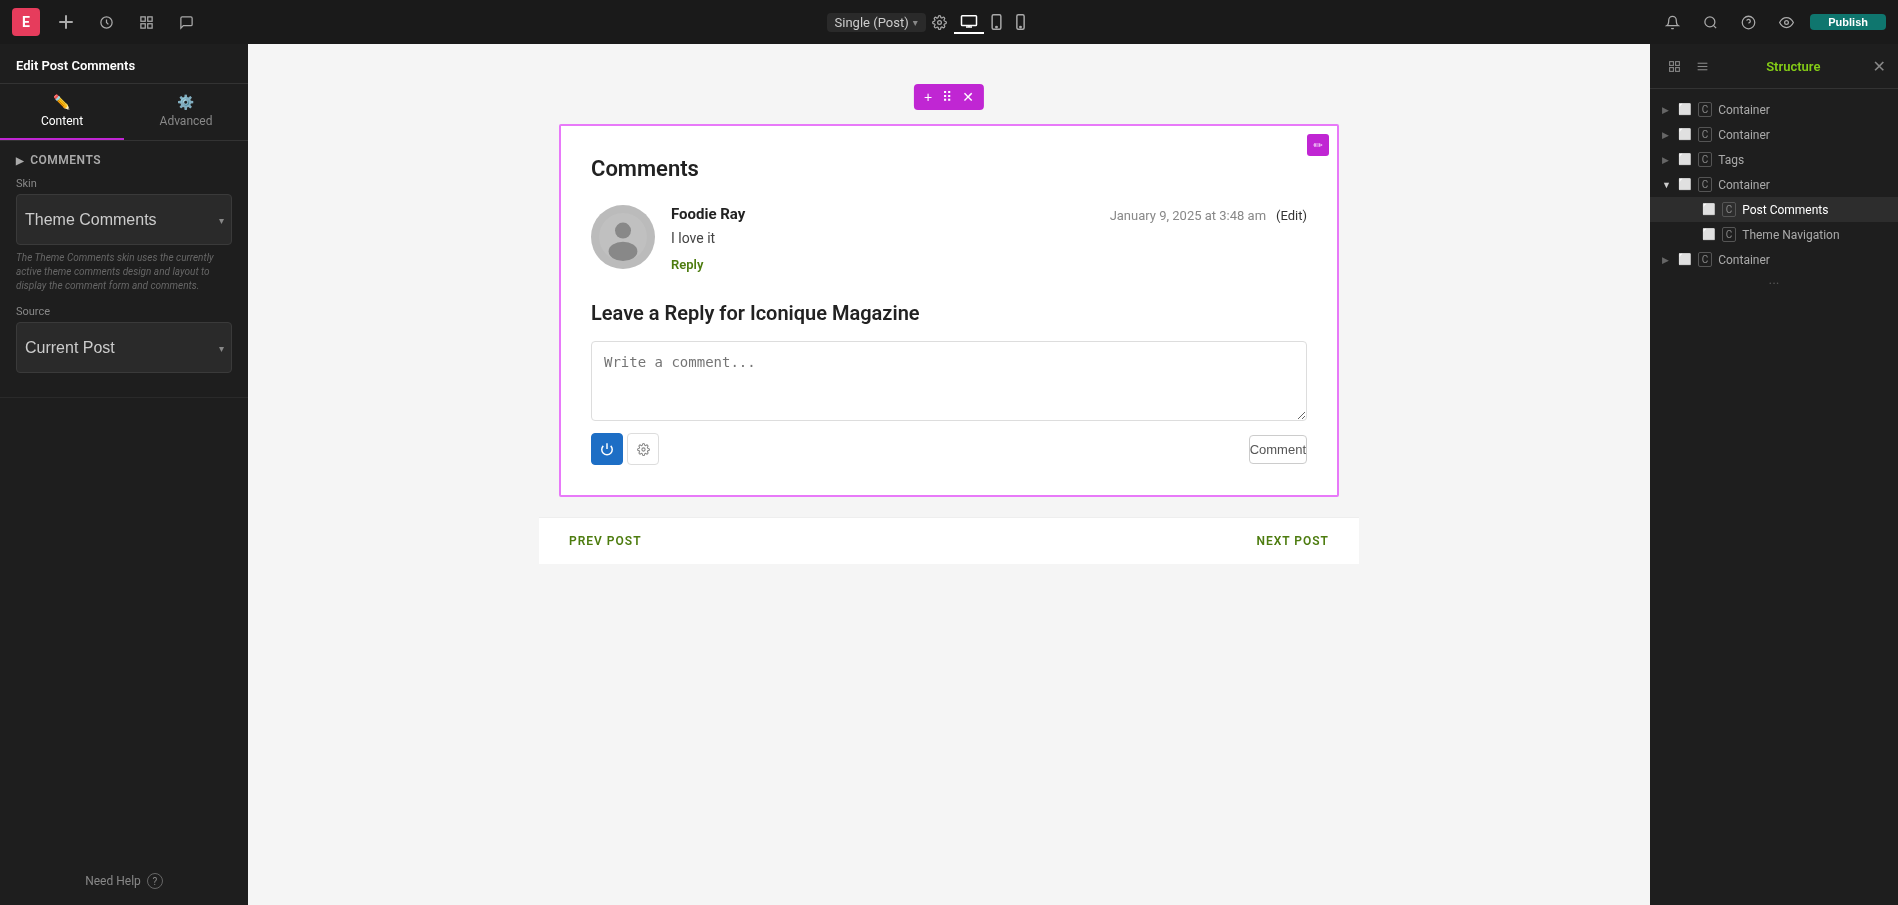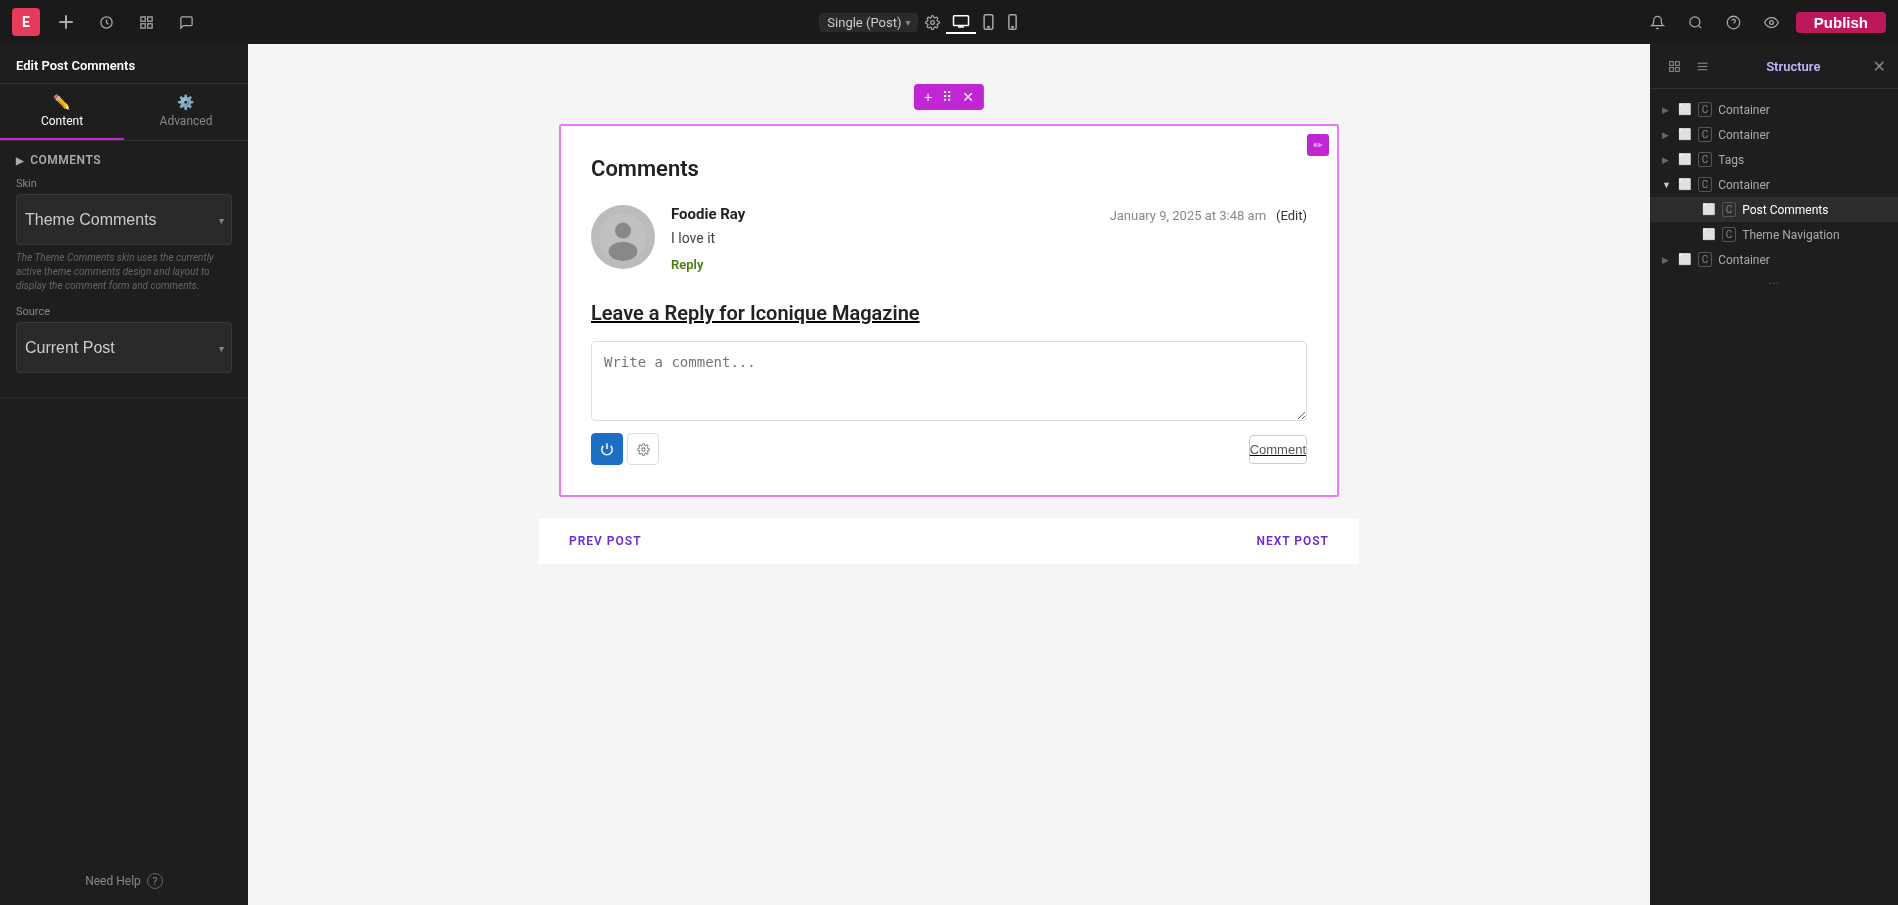--- a/index.html
+++ b/index.html
@@ -17,21 +17,21 @@
       z-index: 100;
     }
     .topbar-left { display: flex; align-items: center; gap: 12px; }
     .topbar-center { display: flex; align-items: center; }
     .topbar-right { display: flex; align-items: center; gap: 10px; }
     .topbar-icon { color: #aaa; font-size: 16px; cursor: pointer; display: flex; align-items: center; justify-content: center; width: 28px; height: 28px; border-radius: 4px; }
     .elementor-logo { width: 28px; height: 28px; background: #e63c5c; border-radius: 4px; display: flex; align-items: center; justify-content: center; color: white; font-weight: bold; font-size: 14px; }
     .view-mode-btn { background: none; border: none; color: #aaa; cursor: pointer; padding: 4px 6px; border-radius: 4px; font-size: 16px; display: flex; align-items: center; }
     .view-mode-btn.active { color: white; border-bottom: 2px solid white; border-radius: 0; }
     .device-selector { display: flex; align-items: center; background: #2a2a2a; border-radius: 4px; padding: 2px 8px; gap: 4px; cursor: pointer; color: #ccc; font-size: 13px; }
-    .publish-btn { background: #be185d; color: white; border: none; border-radius: 4px; padding: 2px 18px; font-size: 15px; font-weight: 600; cursor: pointer; }
+    .publish-btn { background: #0f766e; color: white; border: none; border-radius: 4px; padding: 2px 18px; font-size: 11px; font-weight: 600; cursor: pointer; }
 
     
     #main-layout { display: flex; flex: 1; overflow: hidden; }
 
     
     #left-panel {
       width: 248px;
       background: #1e1e1e;
       display: flex;
       flex-direction: column;
@@ -188,21 +188,21 @@
     }
     .avatar-svg { width: 48px; height: 48px; }
     .comment-body { flex: 1; }
     .comment-header { display: flex; justify-content: space-between; align-items: flex-start; margin-bottom: 6px; gap: 44px; }
     .comment-author { font-weight: 700; font-size: 15px; color: #222; }
     .comment-meta { font-size: 13px; color: #888; }
     .comment-edit { color: #333; font-size: 13px; margin-left: 6px; cursor: pointer; }
     .comment-text { font-size: 14px; color: #444; margin-bottom: 8px; }
     .comment-reply { font-size: 13px; color: #4d7c0f; cursor: pointer; font-weight: 600; text-align: right; }
 
-    .reply-section { margin-top: 28px; text-decoration: underline; }
+    .reply-section { margin-top: 28px; }
     .reply-title { font-size: 20px; font-weight: 600; color: #222; margin-bottom: 16px; }
     .reply-textarea {
       width: 100%;
       min-height: 80px;
       border: 1px solid #ddd;
       border-radius: 4px;
       padding: 12px;
       font-size: 14px;
       color: #888;
       resize: vertical;
@@ -239,40 +239,40 @@
       align-items: center;
       padding: 16px 30px;
       background: white;
       border-top: 1px solid #eee;
       margin-top: 0;
       font-size: 13px;
       font-weight: 600;
       color: #555;
       letter-spacing: 0.5px;
     }
-    .nav-prev, .nav-next { cursor: pointer; color: #6d28d9; text-transform: uppercase; font-size: 12px; font-weight: 600; letter-spacing: 1px; }
+    .nav-prev, .nav-next { cursor: pointer; color: #4d7c0f; text-transform: uppercase; font-size: 12px; font-weight: 600; letter-spacing: 1px; }
 
     
     #right-panel {
       width: 248px;
       background: #1e1e1e;
       display: flex;
       flex-direction: column;
       flex-shrink: 0;
       color: #ccc;
       overflow-y: auto;
     }
     .right-panel-header {
       display: flex;
       align-items: center;
       justify-content: space-between;
       padding: 10px 12px;
       border-bottom: 1px solid #333;
     }
-    .right-panel-title { font-size: 13px; font-weight: 600; color: #c4b5fd; }
+    .right-panel-title { font-size: 13px; font-weight: 600; color: #84cc16; }
     .right-panel-icons { display: flex; gap: 4px; align-items: center; }
     .rp-icon { color: #888; cursor: pointer; font-size: 13px; width: 24px; height: 24px; display: flex; align-items: center; justify-content: center; border-radius: 3px; }
     .close-icon-btn { color: #888; cursor: pointer; font-size: 16px; }
 
     .structure-tree { padding: 8px 0; }
     .tree-item {
       display: flex;
       align-items: center;
       gap: 6px;
       padding: 5px 12px;

